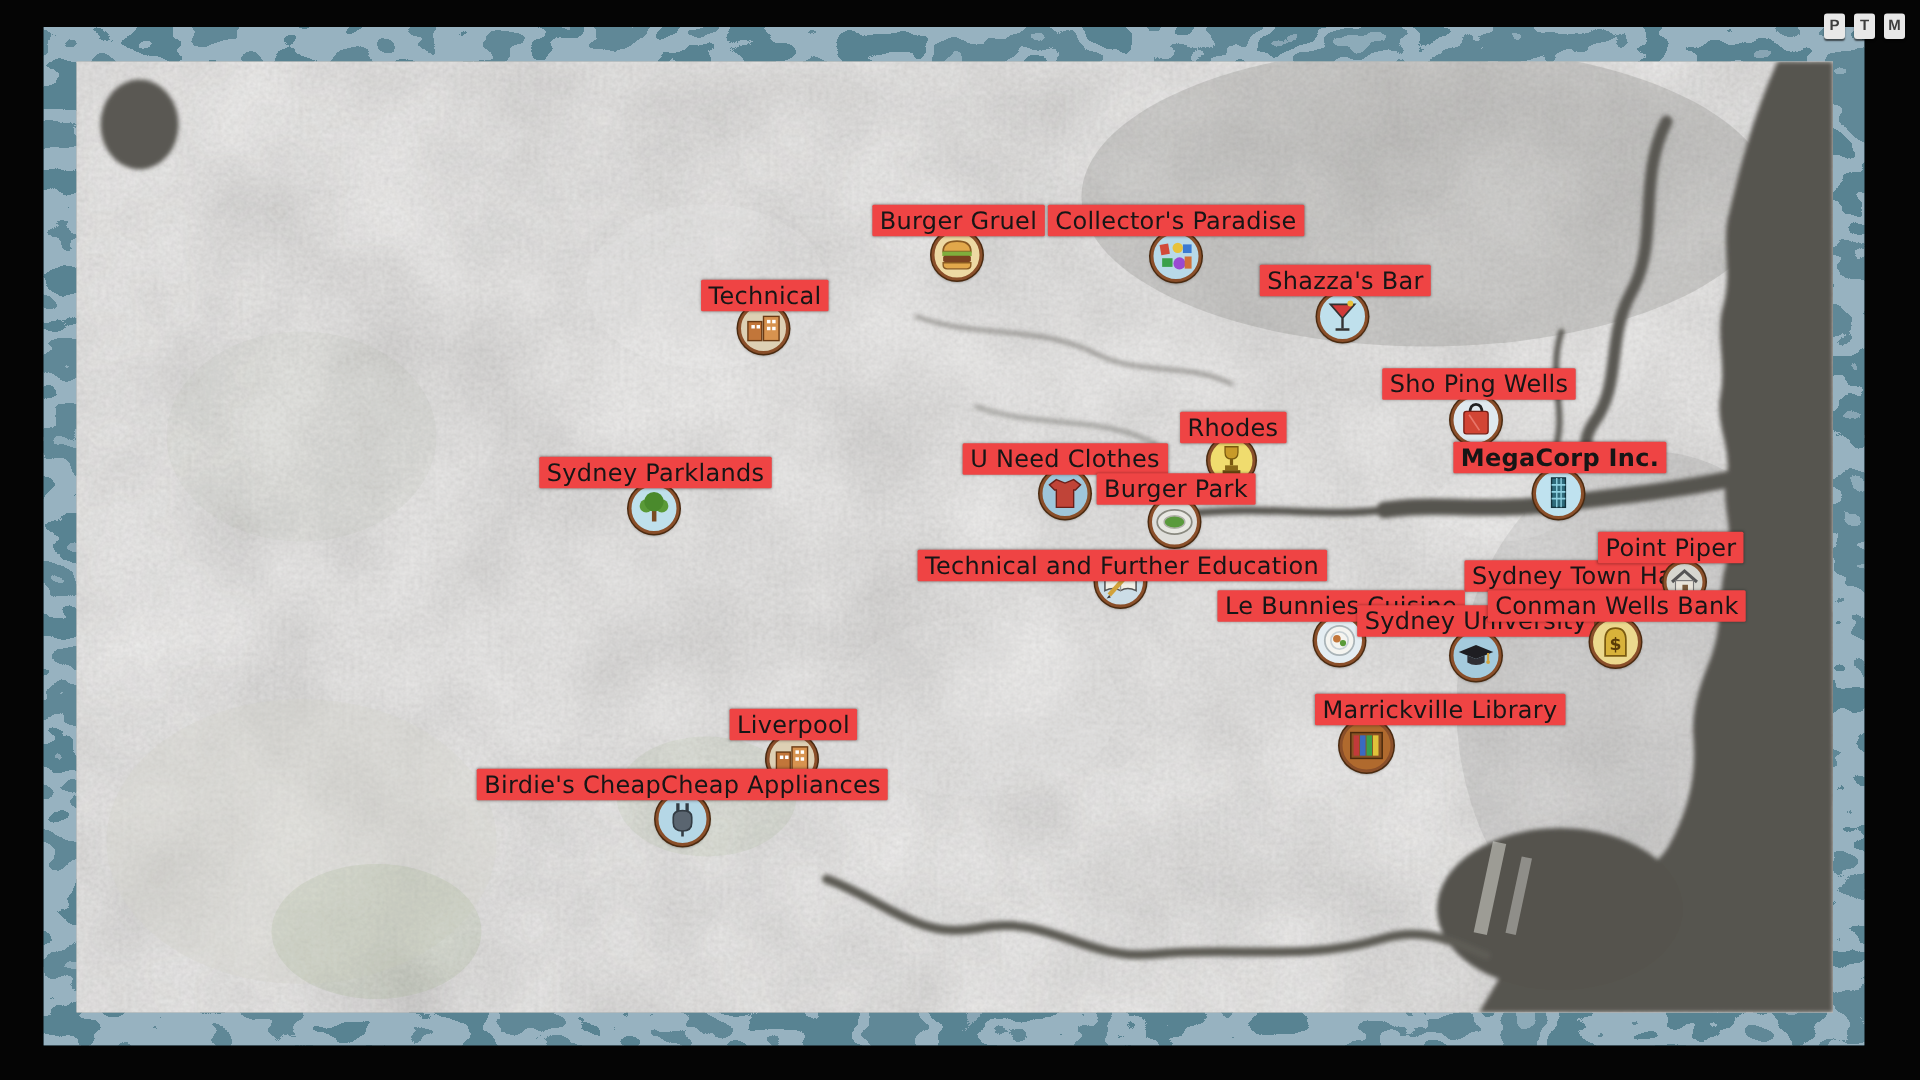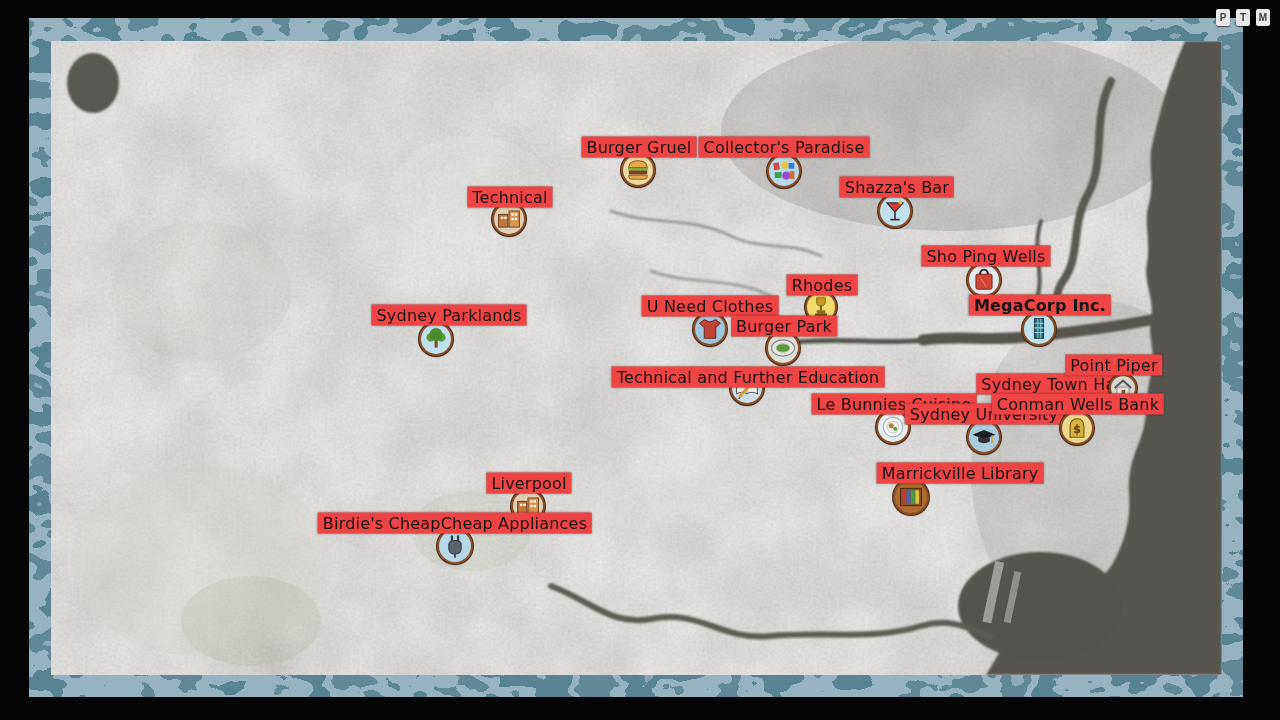--- a/index.html
+++ b/index.html
@@ -216,21 +216,21 @@
 
   <div class="marker">
     <div class="m-icon" style="left: 436px; top: 339px; width: 30px; height: 30px; background: rgb(191, 224, 236);">
       <svg viewBox="0 0 26 26">
             <rect x="11.8" y="13" width="2.6" height="7.5" fill="#7a4a22"></rect>
             <circle cx="8.5" cy="11.5" r="3.8" fill="#5a9a38"></circle>
             <circle cx="17.5" cy="11.5" r="3.8" fill="#5a9a38"></circle>
             <circle cx="13" cy="9" r="5.6" fill="#4a8a2c"></circle>
           </svg>
     </div>
-    <div class="m-label" style="left: 437px; top: 315px; margin-left: 12px;">Sydney Parklands</div>
+    <div class="m-label" style="left: 437px; top: 315px;">Sydney Parklands</div>
   </div>
 
   <div class="marker">
     <div class="m-icon" style="left: 1039px; top: 329px; width: 30px; height: 30px; background: rgb(191, 226, 239);">
       <svg viewBox="0 0 26 26">
             <rect x="9" y="4" width="8" height="17" fill="#2e6a7a" stroke="#14323c" stroke-width="0.8"></rect>
             <line x1="9" y1="8" x2="17" y2="8" stroke="#8fd2e2" stroke-width="1"></line>
             <line x1="9" y1="12" x2="17" y2="12" stroke="#8fd2e2" stroke-width="1"></line>
             <line x1="9" y1="16" x2="17" y2="16" stroke="#8fd2e2" stroke-width="1"></line>
             <line x1="12" y1="4" x2="12" y2="21" stroke="#8fd2e2" stroke-width="0.8"></line>

